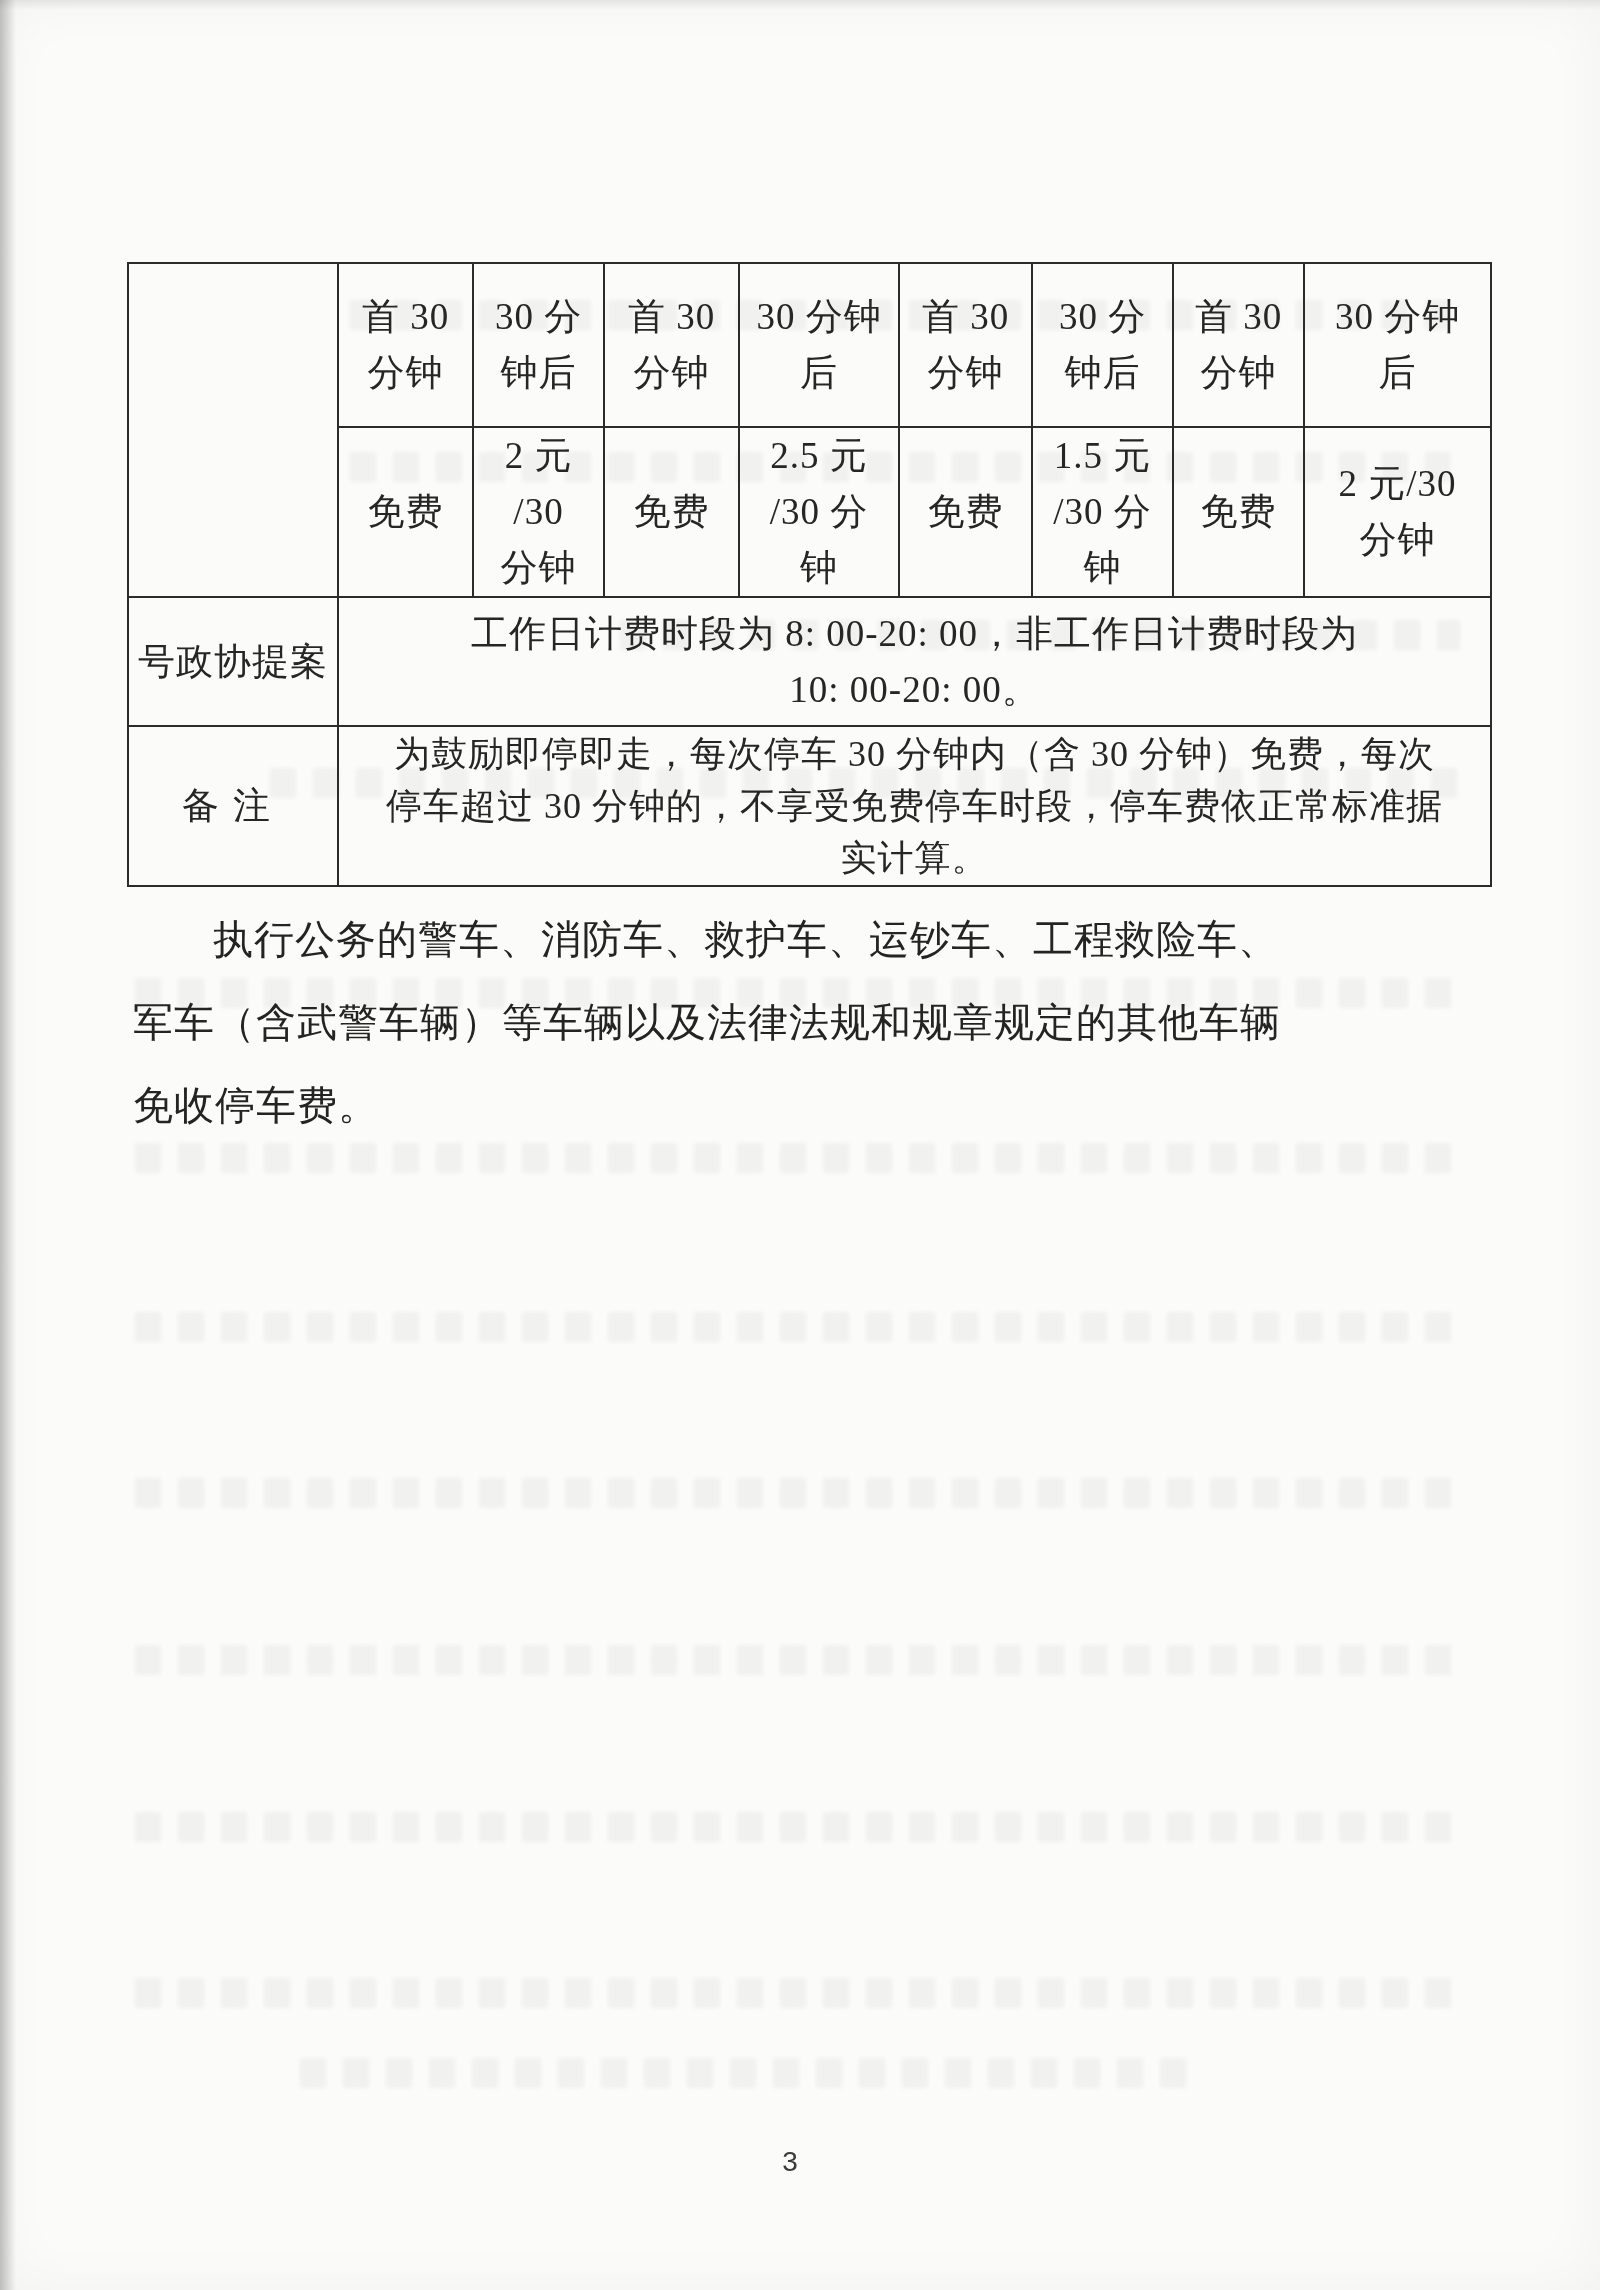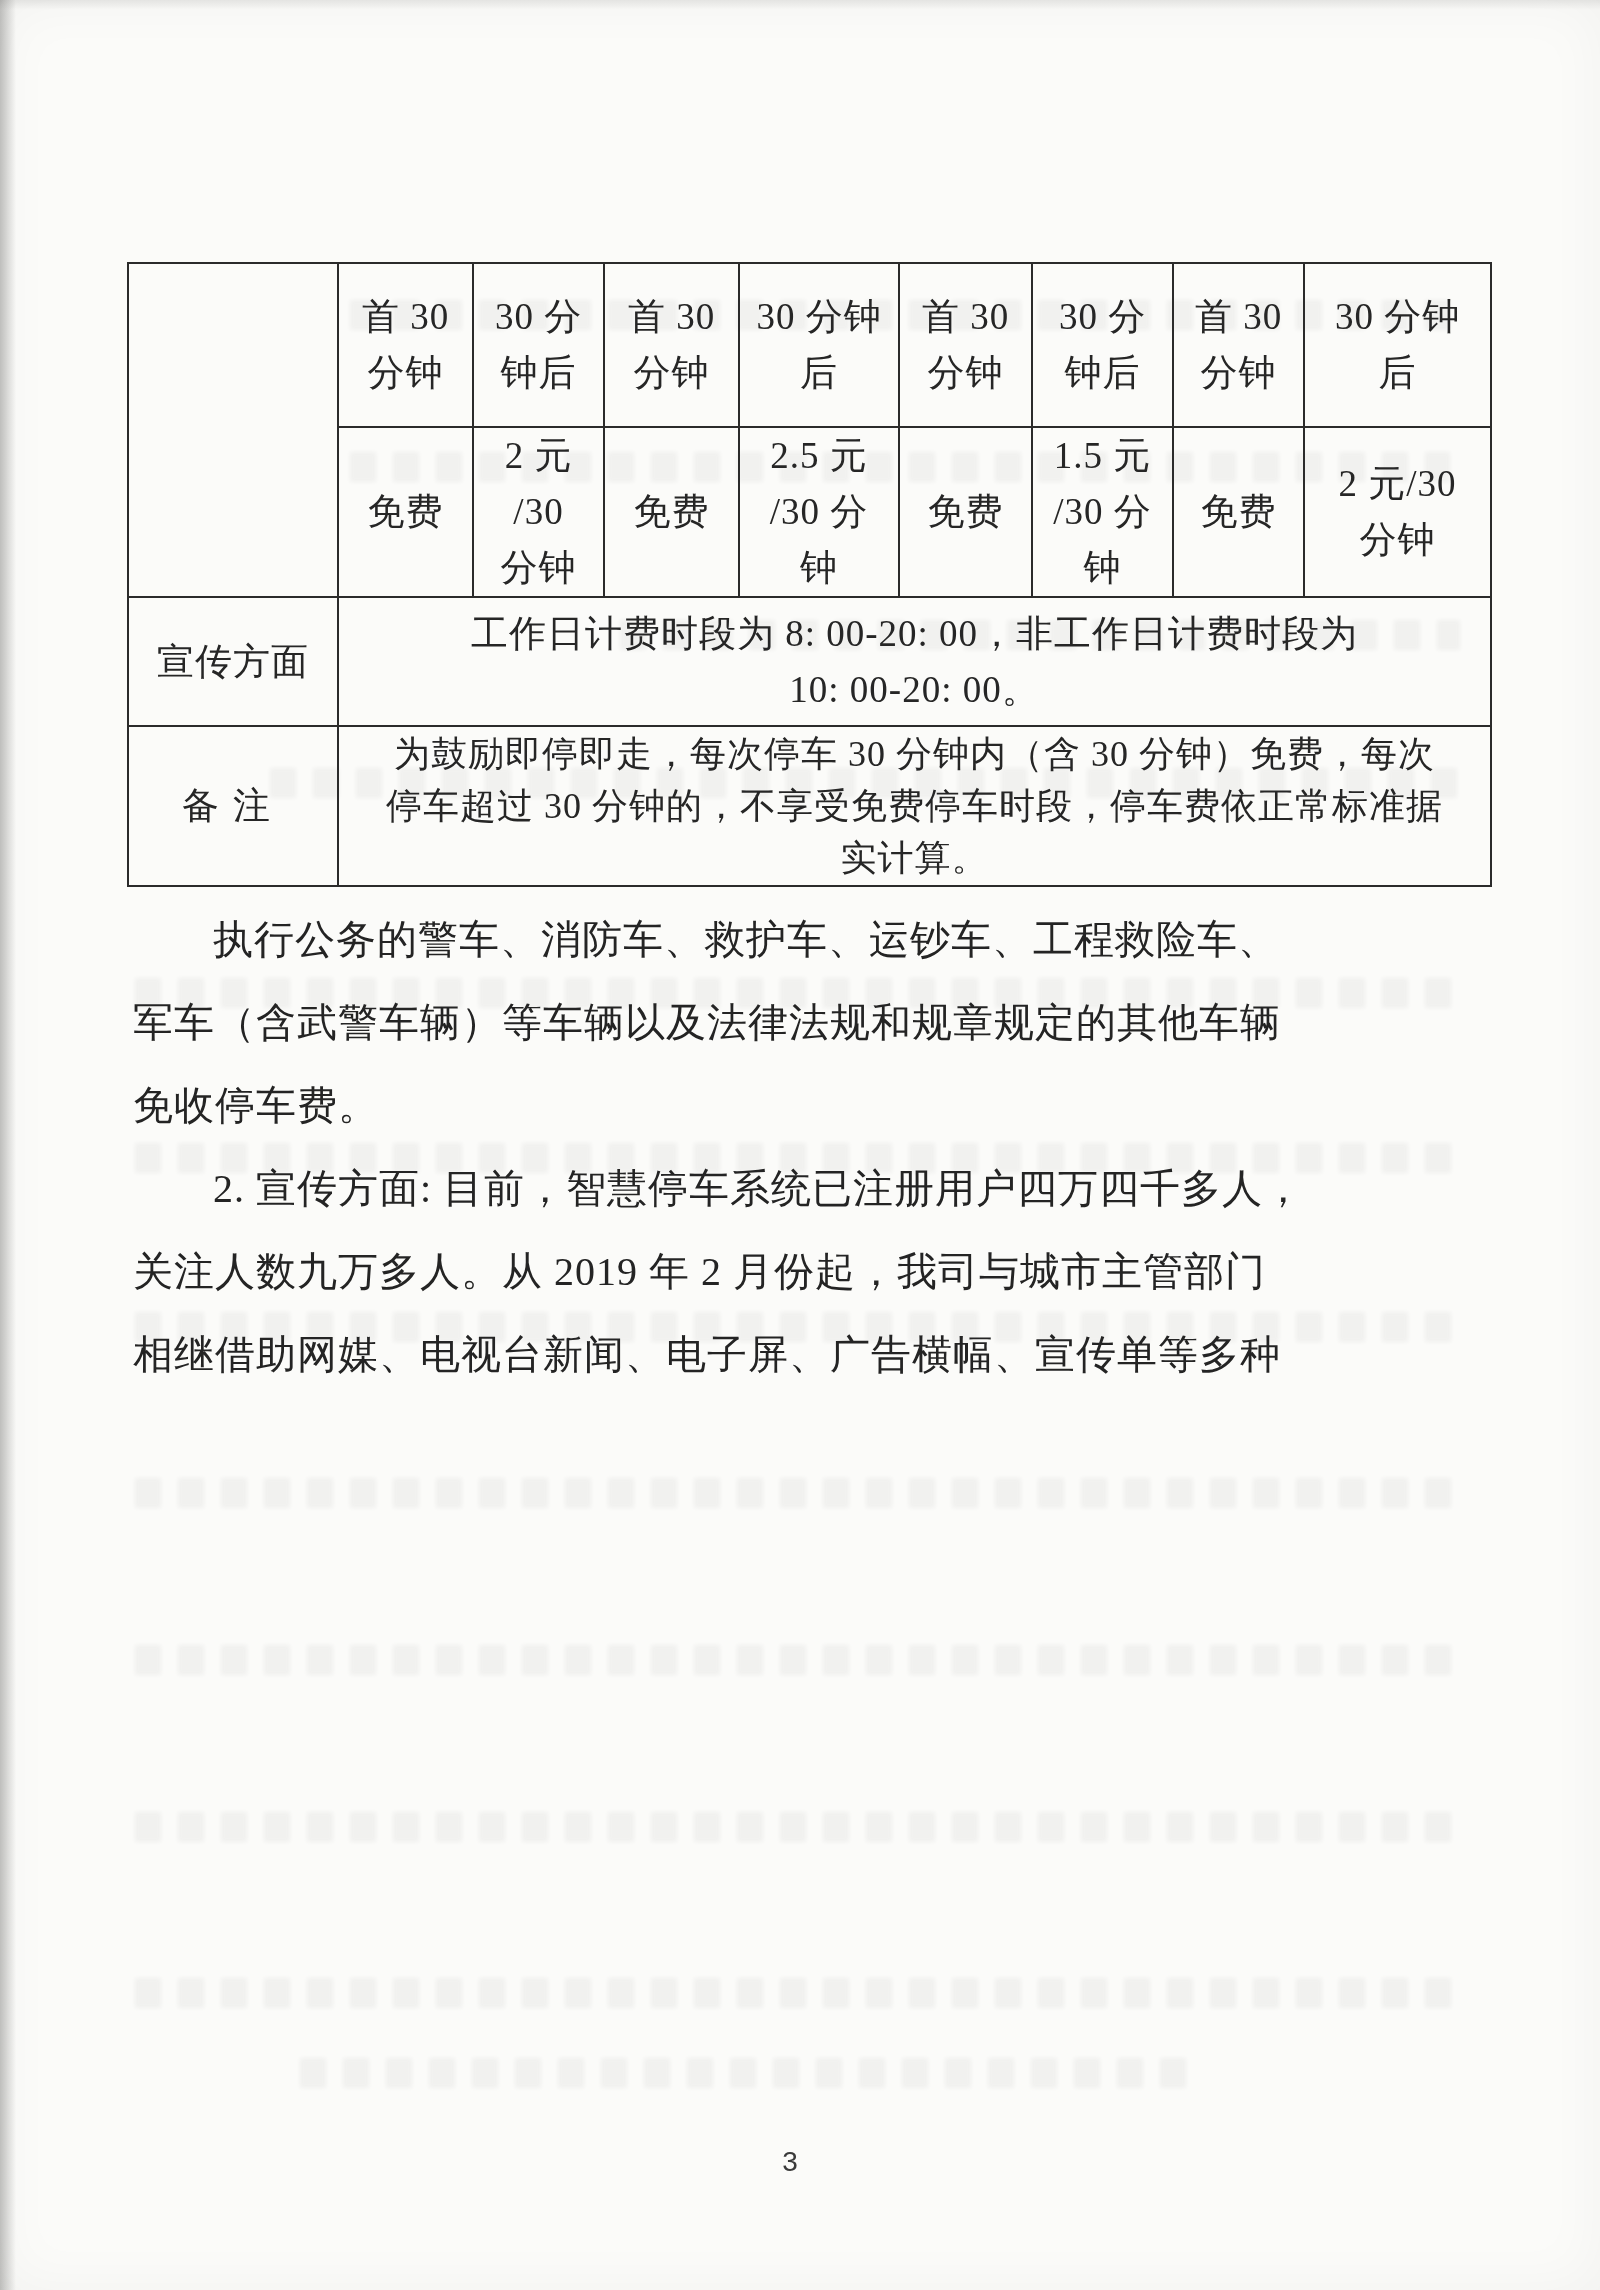--- a/index.html
+++ b/index.html
@@ -187,37 +187,34 @@
 钟</td>
       <td>免费</td>
       <td>1.5 元
 /30 分
 钟</td>
       <td>免费</td>
       <td>2 元/30
 分钟</td>
     </tr>
     <tr class="row-period">
-      <td class="label-cell">宣传方面</td>
+      <td class="label-cell">号政协提案</td>
       <td class="text-cell" colspan="8">工作日计费时段为 8: 00-20: 00，非工作日计费时段为
 10: 00-20: 00。</td>
     </tr>
     <tr class="row-remark">
       <td class="label-cell remark">备注</td>
       <td class="text-cell remark-text" colspan="8">为鼓励即停即走，每次停车 30 分钟内（含 30 分钟）免费，每次
 停车超过 30 分钟的，不享受免费停车时段，停车费依正常标准据
 实计算。</td>
     </tr>
   </tbody>
     </table>
 
   <div class="body-text">
     <p>执行公务的警车、消防车、救护车、运钞车、工程救险车、
 军车（含武警车辆）等车辆以及法律法规和规章规定的其他车辆
 免收停车费。</p>
-    <p>2. 宣传方面: 目前，智慧停车系统已注册用户四万四千多人，
-关注人数九万多人。从 2019 年 2 月份起，我司与城市主管部门
-相继借助网媒、电视台新闻、电子屏、广告横幅、宣传单等多种</p>
   </div>
 
   <div class="page-number">3</div>
 
 </div>
 
 </body></html>

